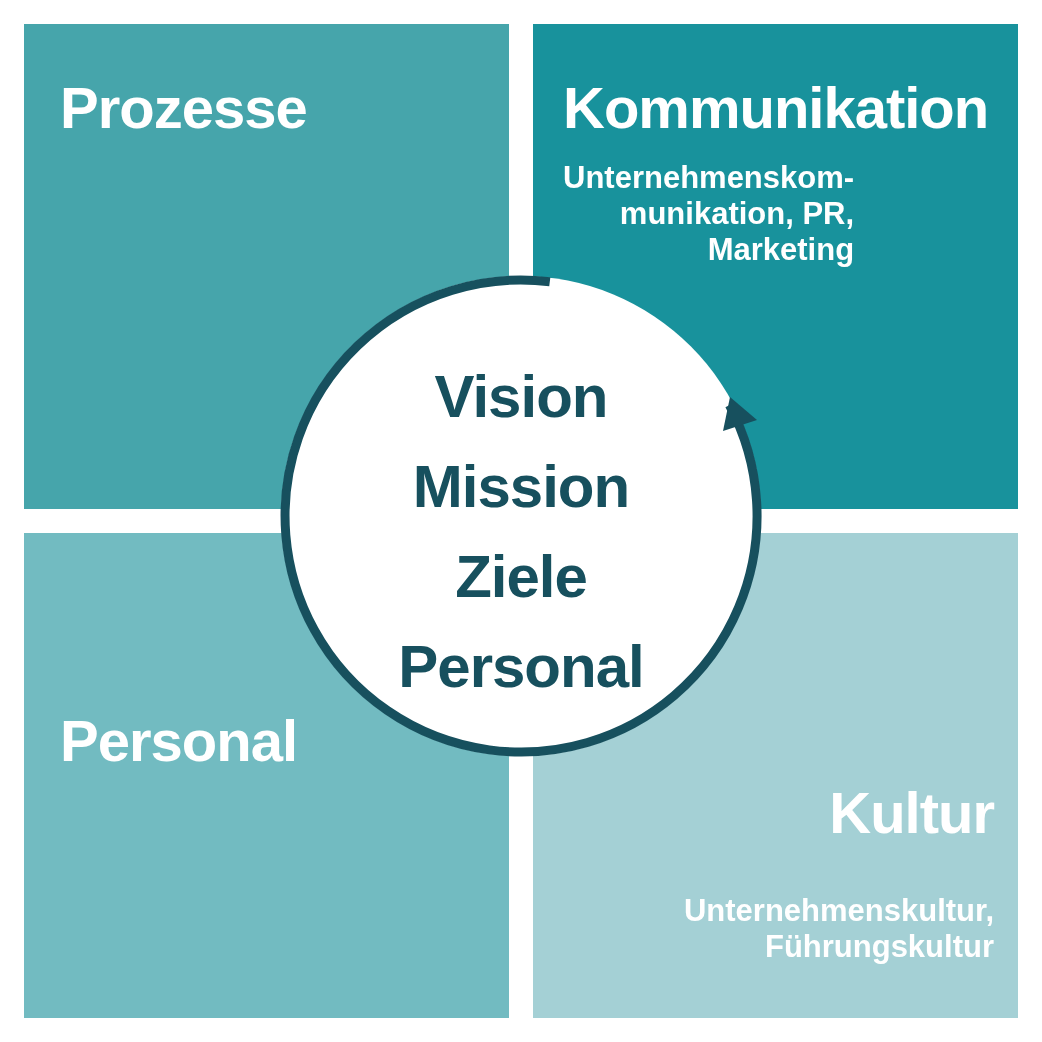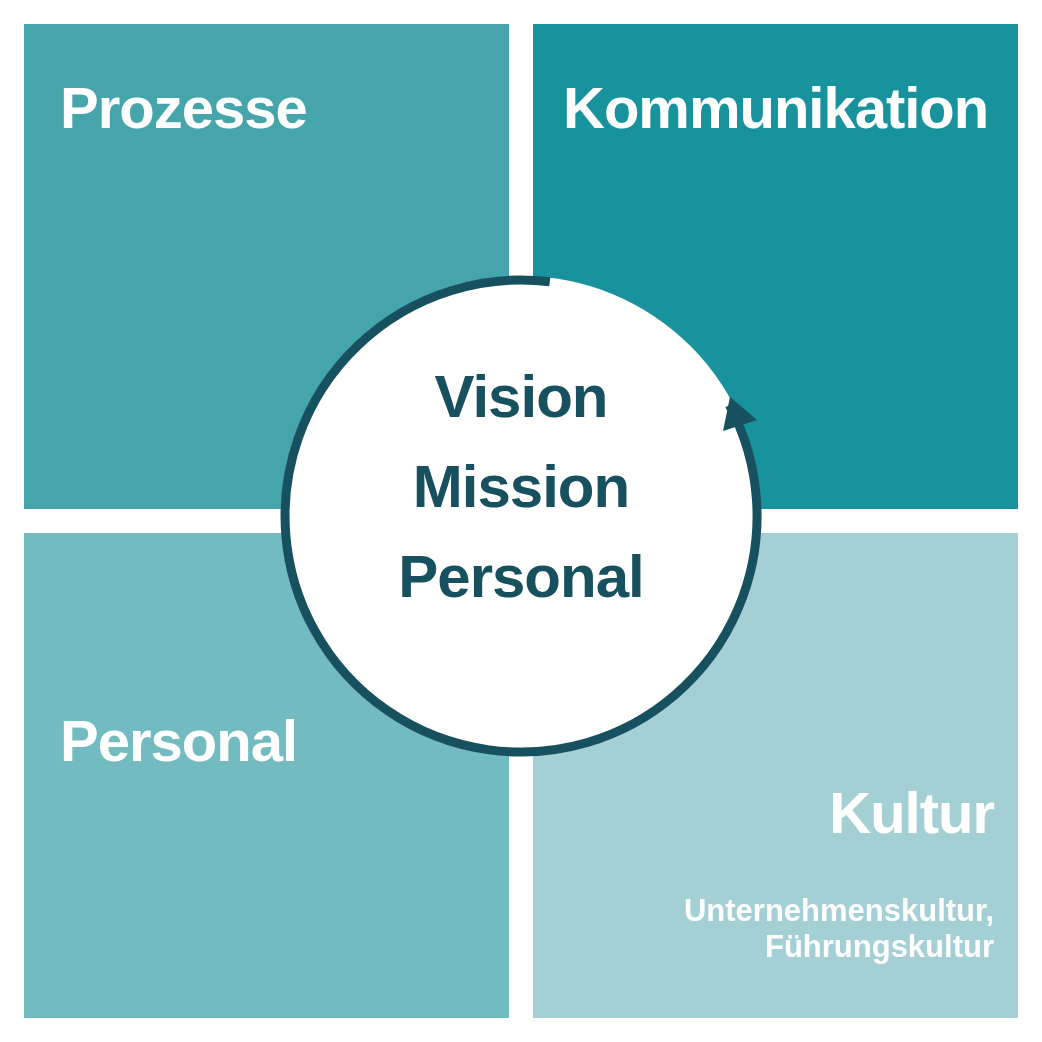--- a/index.html
+++ b/index.html
@@ -77,36 +77,38 @@
 <body>
 
 <div class="canvas">
 
   <section class="quad tl" style="background: rgb(70, 165, 171);">
     <h2 class="quad-title">Prozesse</h2>
   </section>
 
   <section class="quad tr" style="background: rgb(24, 146, 156);">
     <h2 class="quad-title">Kommunikation</h2>
+    <p class="quad-sub"><span>Unternehmenskom-</span><br><span>munikation, PR,</span><br><span>Marketing</span></p>
   </section>
 
   <section class="quad bl" style="background: rgb(114, 187, 193);">
     <h2 class="quad-title">Personal</h2>
   </section>
 
   <section class="quad br" style="background: rgb(164, 208, 213);">
     <h2 class="quad-title">Kultur</h2>
     <p class="quad-sub"><span>Unternehmenskultur,</span><br><span>Führungskultur</span></p>
   </section>
 
   <svg class="cycle-svg" viewBox="0 0 1042 1042">
     <circle cx="521" cy="516" r="240" fill="#ffffff"></circle>
     <path d="M 549.8 281.8 A 236 236 0 1 0 729.4 405.2" fill="none" stroke="#17505e" stroke-width="9"></path>
     <polygon points="730,397 723,431 757,420" fill="#17505e"></polygon>
   </svg>
 
   <div class="center-text" style="color: rgb(23, 80, 94);">
     <div>Vision</div>
     <div>Mission</div>
+    <div>Ziele</div>
     <div>Personal</div>
   </div>
 
 </div>
 
 </body></html>

